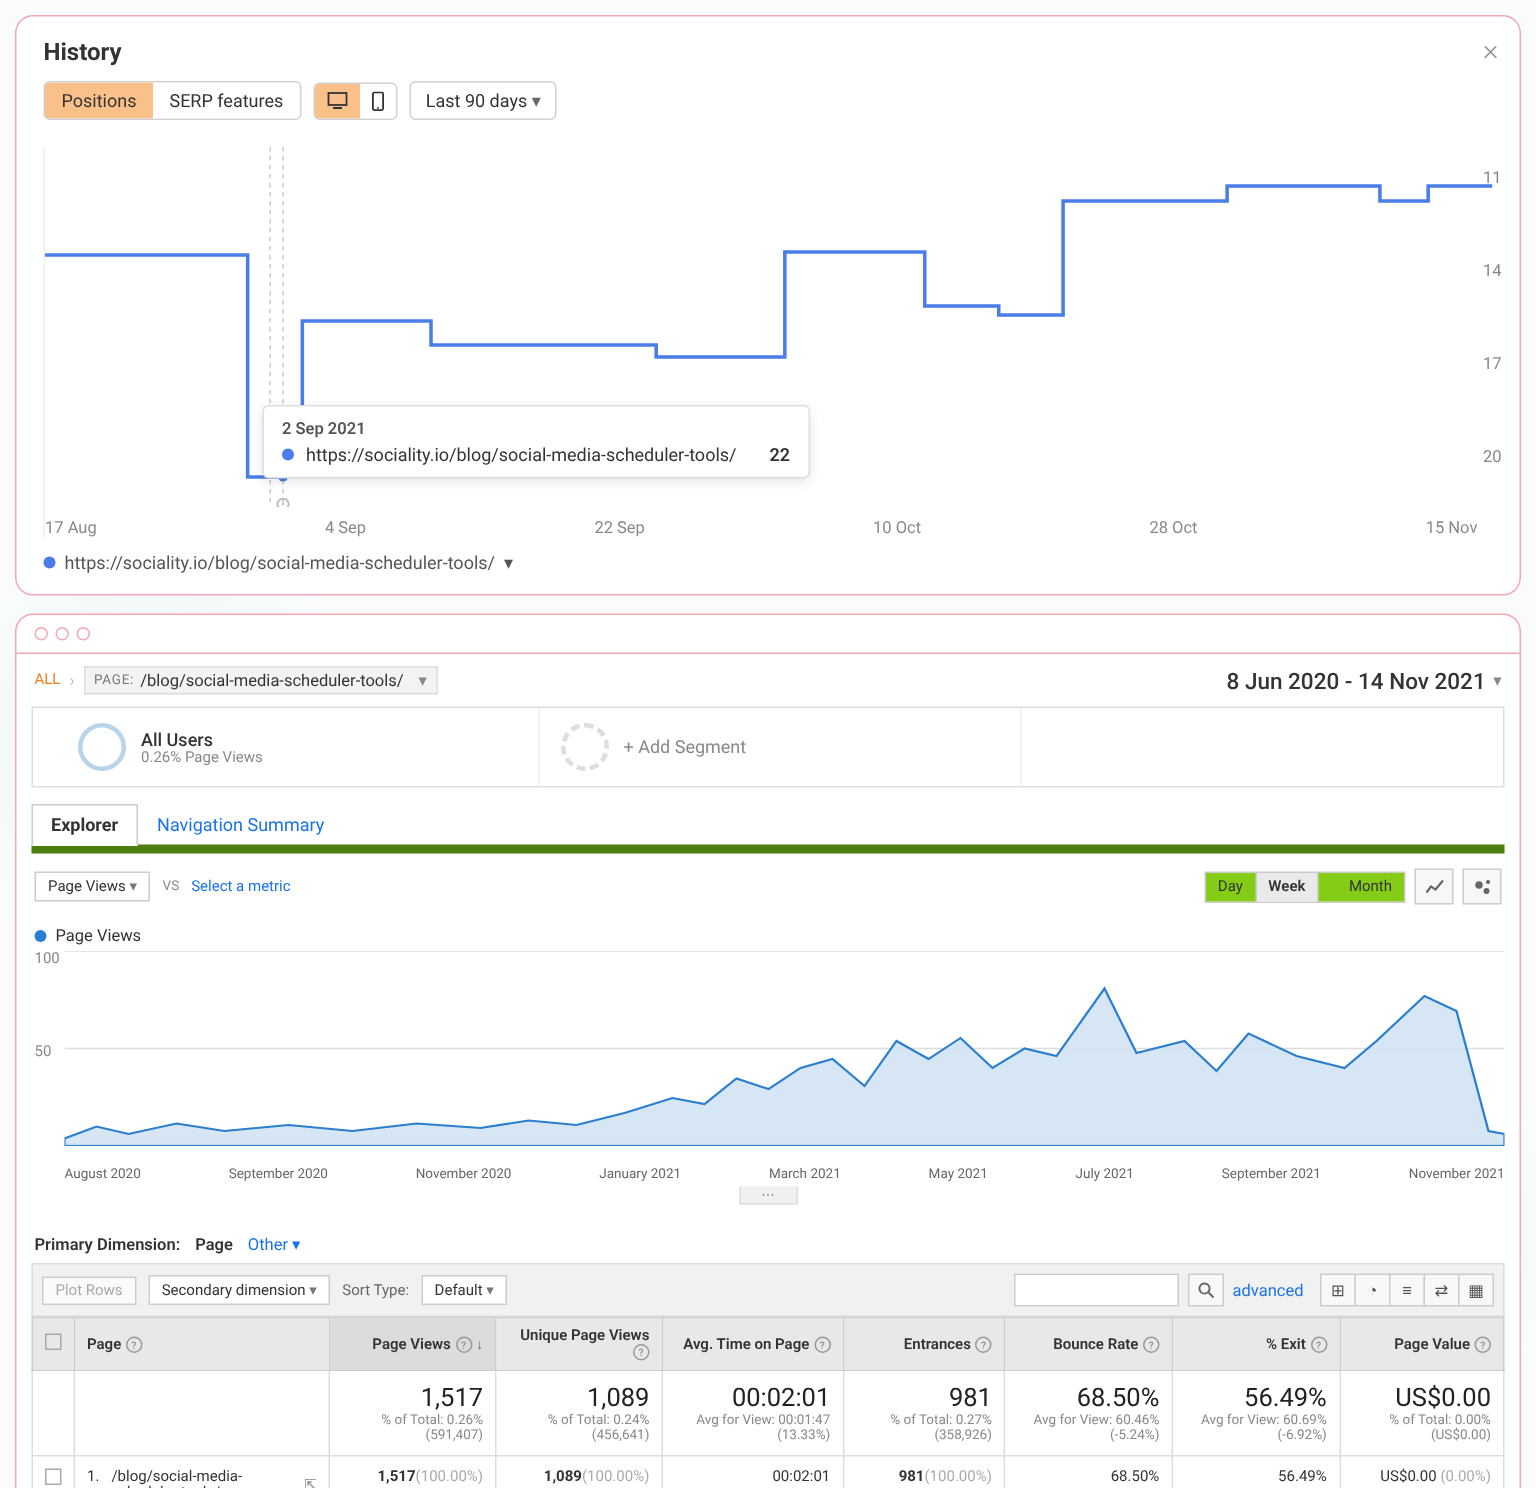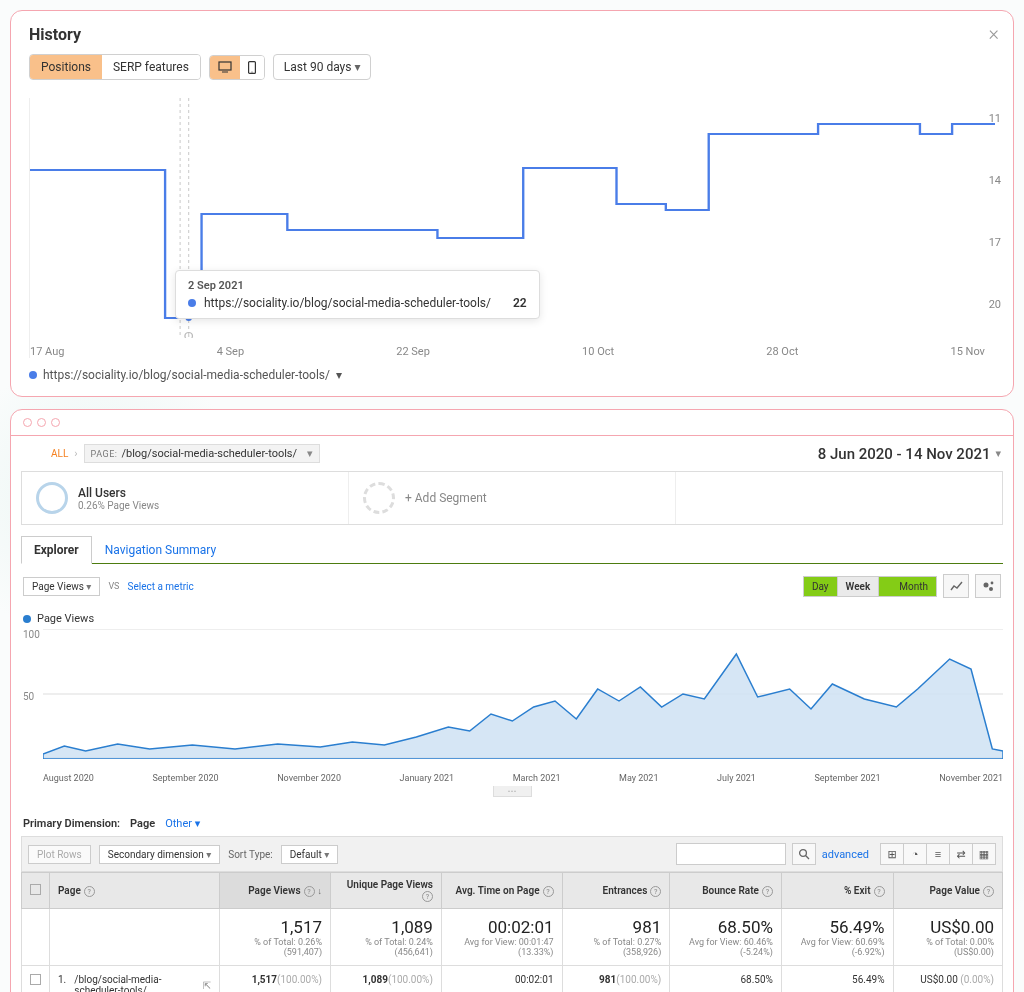--- a/index.html
+++ b/index.html
@@ -30,34 +30,34 @@
 .xax { position:absolute; bottom:0; left:0; right:10px; display:flex; justify-content:space-between; font-size:11px; color:#888; padding-top:6px; }
 .tip { position:absolute; left:145px; top:172px; background:#fff; border:1px solid #ddd; border-radius:4px; box-shadow:0 2px 8px rgba(0,0,0,0.1); padding:8px 12px; font-size:12px; }
 .tip-dt { font-weight:600; margin-bottom:4px; font-size:11px; color:#555; }
 .tip-row { display:flex; align-items:center; gap:8px; }
 .dot { width:8px; height:8px; border-radius:50%; background:#4a7de8; display:inline-block; }
 .tip-val { margin-left:14px; font-weight:600; }
 .leg { font-size:12px; color:#555; display:flex; align-items:center; gap:6px; }
 
 .ga-body { padding:0 10px 14px 10px; font-size:11px; }
 .crumb { padding:8px 2px; display:flex; justify-content:space-between; align-items:center; }
-.crumb-l { display:flex; align-items:center; gap:6px; font-size:11px;margin-left:28px; }
+.crumb-l { display:flex; align-items:center; gap:6px; font-size:11px; }
 .crumb-all { color:#f58020; font-size:10px; }
 .crumb-pg { background:#f3f3f3; border:1px solid #ddd; padding:2px 6px; display:flex; align-items:center; gap:4px; }
 .date-r { font-size:15px; font-weight:500; color:#333; }
-.segbox { border:1px solid #ddd; display:flex; margin-bottom:10px; }
+.segbox { border:1px solid #ddd; display:flex; margin-bottom:10px;padding-left:16px; }
 .segcell { flex:1; padding:10px 14px; display:flex; align-items:center; gap:10px; border-right:1px solid #eee; }
 .segcell:last-child { border-right:none; }
 .ring { width:32px; height:32px; border:3px solid #b8d4ea; border-radius:50%; }
 .ring.grey { border-color:#ddd; border-style:dashed; }
 .seg-t1 { font-size:12px; font-weight:500; }
 .seg-t2 { font-size:10px; color:#888; }
 .addseg { color:#888; font-size:12px; }
 
-.tabs { border-bottom:1px solid #4d7c0f; display:flex; }
+.tabs { border-bottom:6px solid #4d7c0f; display:flex; }
 .tab { padding:6px 12px; font-size:12px; cursor:pointer; border:1px solid transparent; border-bottom:none; position:relative; top:1px; }
 .tab.act { background:#fff; border-color:#ccc; font-weight:700; border-bottom:1px solid #fff; }
 .tab.link { color:#1a73e8; }
 
 .expl-ctrl { display:flex; justify-content:space-between; align-items:center; padding:10px 2px; }
 .vs-grp { display:flex; align-items:center; gap:8px; font-size:11px; }
 .sm-dd { border:1px solid #ccc; padding:3px 8px; font-size:10px; background:#fff; }
 .sm-dd::after { content:" ▾"; color:#777; }
 .sel-met { color:#1a73e8; font-size:10px; }
 .time-grp { display:flex; align-items:center; gap:6px; }

